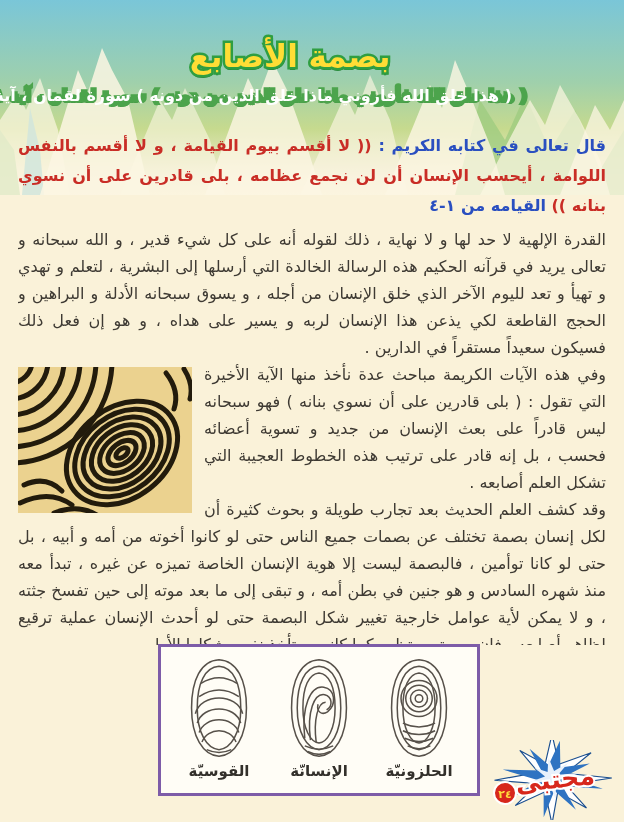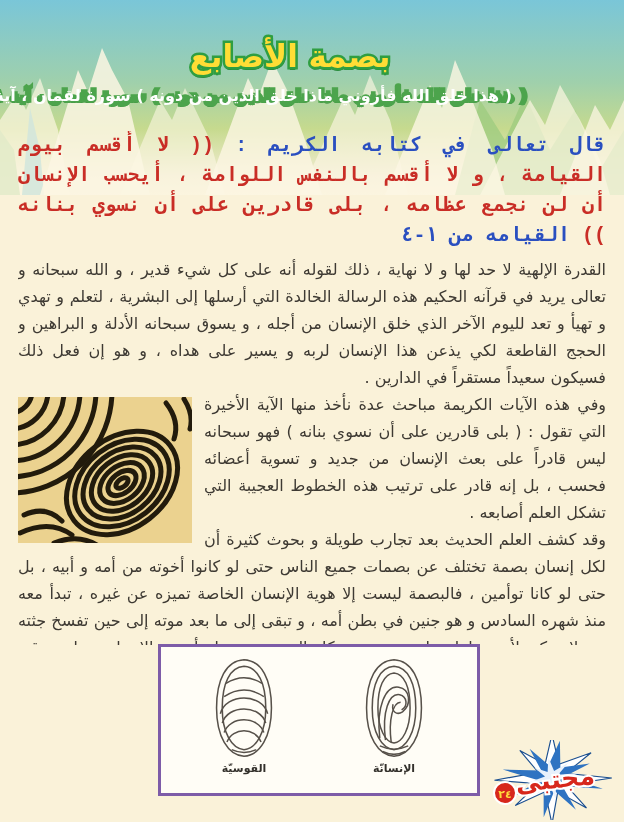--- a/index.html
+++ b/index.html
@@ -14,29 +14,29 @@
         font-size:31px;font-weight:bold;color:#FFDD35;}
   .subtitle-wrap{position:absolute;top:86px;left:0;width:512px;text-align:center;}
   .sub-back{position:absolute;left:50%;transform:translateX(-50%);white-space:nowrap;
         font-size:16px;font-weight:bold;color:#4CA44C;-webkit-text-stroke:3.5px #4CA44C;
         text-shadow:0 2px 0 #3f8f3f;}
   .sub-front{position:relative;display:inline-block;white-space:nowrap;
         font-size:16px;font-weight:bold;color:#ffffff;}
   .body-text{position:absolute;top:131px;right:18px;width:588px;height:514px;overflow:hidden;
         direction:rtl;text-align:justify;color:#3E3A33;font-size:16px;line-height:27px;}
   .body-text p{margin:0;padding:0;}
-  .p-quote{font-weight:bold;font-size:20px;line-height:30px;margin-bottom:5px !important;font-family:Liberation Mono, monospace;}
+  .p-quote{font-weight:bold;font-size:16px;line-height:30px;margin-bottom:5px !important;}
   .t-blue{color:#2A4FC0;}
   .t-red{color:#C92D26;}
   .fp-float{float:left;width:174px;height:146px;margin:6px 12px 4px 0;}
   .figure-box{position:absolute;left:158px;top:644px;width:322px;height:152px;box-sizing:border-box;
         background:#FFFDF6;border:3px solid #7D5CA8;display:flex;direction:rtl;
         justify-content:space-around;align-items:flex-start;padding:8px 8px 4px;}
   .print-cell{display:flex;flex-direction:column;align-items:center;width:96px;}
-  .print-label{font-size:11px;font-weight:bold;color:#33302B;margin-top:1px;white-space:nowrap;}
+  .print-label{font-size:15px;font-weight:bold;color:#33302B;margin-top:1px;white-space:nowrap;}
   .logo-wrap{position:absolute;left:474px;top:740px;width:150px;height:80px;}
 </style>
 </head>
 <body>
 
 <div class="page">
 
   <svg class="header-art" viewBox="0 0 624 195" xmlns="http://www.w3.org/2000/svg">
     <defs>
       <linearGradient id="sky" x1="0" y1="0" x2="0" y2="1">
@@ -101,20 +101,38 @@
         <path d="M166,2 q10,16 6,30"></path>
       </g>
     </svg>
 
     <p>وفي هذه الآيات الكريمة مباحث عدة نأخذ منها الآية الأخيرة التي تقول : ( بلى قادرين على أن نسوي بنانه ) فهو سبحانه ليس قادراً على بعث الإنسان من جديد و تسوية أعضائه فحسب ، بل إنه قادر على ترتيب هذه الخطوط العجيبة التي تشكل العلم أصابعه .</p>
     <p>وقد كشف العلم الحديث بعد تجارب طويلة و بحوث كثيرة أن لكل إنسان بصمة تختلف عن بصمات جميع الناس حتى لو كانوا أخوته من أمه و أبيه ، بل حتى لو كانا توأمين ، فالبصمة ليست إلا هوية الإنسان الخاصة تميزه عن غيره ، تبدأ معه منذ شهره السادس و هو جنين في بطن أمه ، و تبقى إلى ما بعد موته إلى حين تفسخ جثته ، و لا يمكن لأية عوامل خارجية تغيير شكل البصمة حتى لو أحدث الإنسان عملية ترقيع لظاهر أصابعه ، فإن بصمته ستظهر كما كانت و تأخذ نفس شكلها الأول .</p>
   </div>
 
   <div class="figure-box">
 
+    <div class="print-cell">
+      <svg width="78" height="106" viewBox="0 0 78 112" xmlns="http://www.w3.org/2000/svg">
+        <g fill="none" stroke="#57514A" stroke-width="1.6">
+          <path d="M39,5 C58,6 68,26 68,56 C68,86 56,106 39,107 C22,106 10,86 10,56 C10,26 20,6 39,5 Z"></path>
+          <path d="M39,12 C54,13 62,30 62,56 C62,82 52,99 39,100 C26,99 16,82 16,56 C16,30 24,13 39,12 Z"></path>
+          <path d="M39,19 C50,20 56,34 56,56 C56,78 48,92 39,93 C30,92 22,78 22,56 C22,34 28,20 39,19 Z"></path>
+          <circle cx="39" cy="46" r="4"></circle>
+          <circle cx="39" cy="46" r="9"></circle>
+          <circle cx="39" cy="46" r="14"></circle>
+          <circle cx="39" cy="46" r="19"></circle>
+          <path d="M22,72 q17,8 34,0"></path>
+          <path d="M22,80 q17,8 34,0"></path>
+          <path d="M24,88 q15,7 30,0"></path>
+          <path d="M27,96 q12,6 24,0"></path>
+        </g>
+      </svg>
+      <span class="print-label">الحلزونيّة</span>
+    </div>
 
     <div class="print-cell">
       <svg width="78" height="106" viewBox="0 0 78 112" xmlns="http://www.w3.org/2000/svg">
         <g fill="none" stroke="#57514A" stroke-width="1.6">
           <path d="M39,5 C58,6 68,26 68,56 C68,86 56,106 39,107 C22,106 10,86 10,56 C10,26 20,6 39,5 Z"></path>
           <path d="M39,12 C54,13 62,30 62,56 C62,82 52,99 39,100 C26,99 16,82 16,56 C16,30 24,13 39,12 Z"></path>
           <path d="M39,19 C50,20 56,34 56,56 C56,78 48,92 39,93 C30,92 22,78 22,56 C22,34 28,20 39,19 Z"></path>
           <path d="M24,88 C20,55 30,32 44,34 C56,36 58,52 48,60 C42,64 36,60 38,52"></path>
           <path d="M30,90 C26,60 34,40 45,42 C53,44 54,54 47,58"></path>
           <path d="M36,92 C33,68 38,50 46,50"></path>

